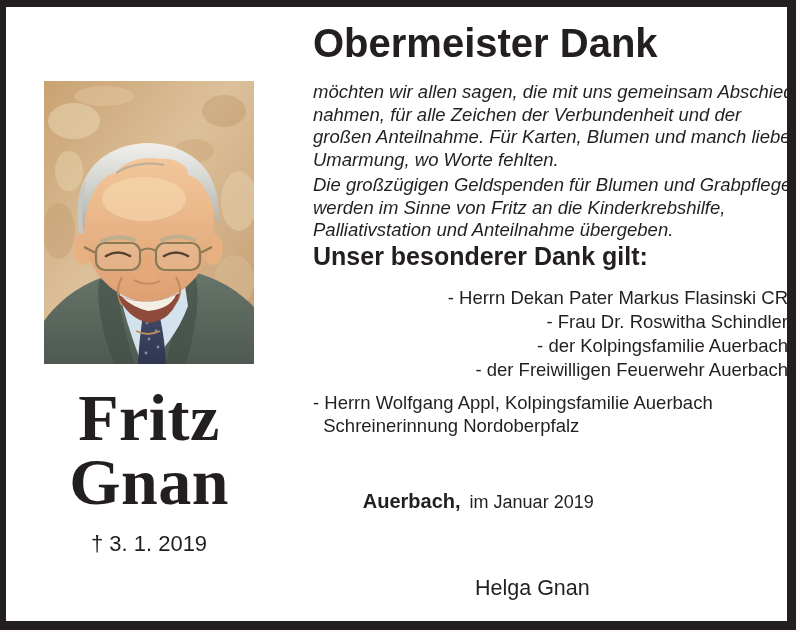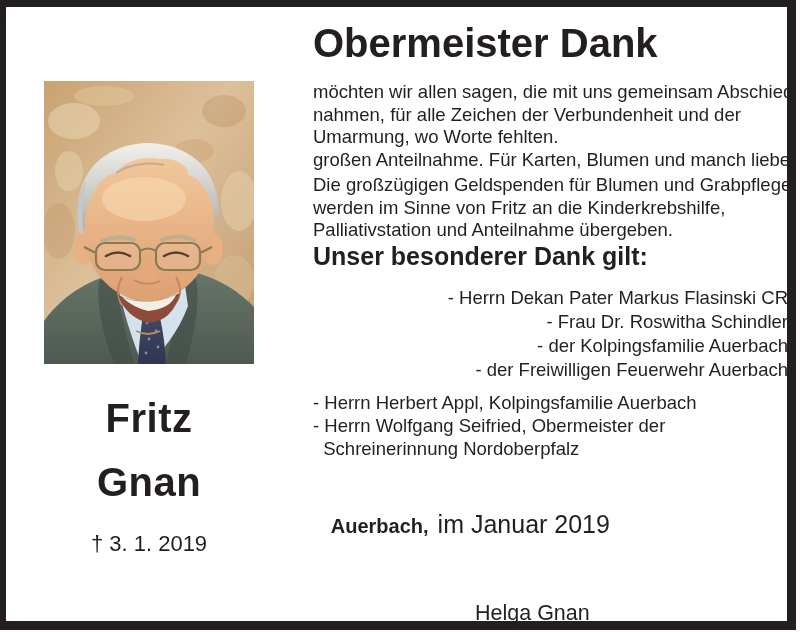--- a/index.html
+++ b/index.html
@@ -31,24 +31,25 @@
     overflow: hidden;
     z-index: 1;
   }
   .photo svg { display: block; }
   .name-block {
     position: absolute;
     left: 24px; top: 386px;
     width: 250px;
     text-align: center;
     font-weight: bold;
-    font-size: 40px;
+    font-size: 66px;
     line-height: 64px;
     letter-spacing: 0.5px;
     z-index: 1;
+    font-family: Liberation Serif, serif;
   }
   .death-date {
     position: absolute;
     left: 24px; top: 529px;
     width: 250px;
     text-align: center;
     font-size: 22px;
     line-height: 30px;
     z-index: 1;
   }
@@ -63,21 +64,21 @@
     font-size: 40px;
     line-height: 44px;
     font-weight: bold;
     white-space: pre;
   }
   .para { margin: 0; }
   .para .line, .list .line {
     font-size: 18.5px;
     white-space: pre;
   }
-  .para .line { line-height: 22.5px; }
+  .para .line { line-height: 22.5px; font-style: italic; }
   #p1 { margin-top: 16px; }
   #p2 { margin-top: 3px; }
   .subhead {
     font-weight: bold;
     font-size: 25px;
     line-height: 23px;
     white-space: pre;
   }
   #thanks-heading { margin-top: 3px; }
   .list { margin: 0; }
@@ -87,23 +88,24 @@
   #words-list { margin-top: 9px; }
   #words-list .line { line-height: 23px; }
   .dateline {
     margin-top: 25px;
     line-height: 26px;
     white-space: pre;
   }
   .dateline .place {
     font-weight: bold;
     font-size: 20px;
+    margin-left: 32px;
   }
   .dateline .date {
-    font-size: 25px;
+    font-size: 18px;
     margin-left: 9px;
   }
   .signature {
     margin-top: 33px;
     padding-left: 162px;
   }
   .signature .line {
     font-size: 21.5px;
     line-height: 27.5px;
     white-space: pre;
@@ -210,43 +212,42 @@
 </div>
 
 <div class="death-date">† 3. 1. 2019</div>
 
 <div class="right-col">
   <h1 class="title">Obermeister Dank</h1>
 
   <div class="para" id="p1">
     <div class="line">möchten wir allen sagen, die mit uns gemeinsam Abschied</div>
     <div class="line">nahmen, für alle Zeichen der Verbundenheit und der</div>
+    <div class="line">großen Anteilnahme. Für Karten, Blumen und manch liebe</div>
     <div class="line">Umarmung, wo Worte fehlten.</div>
-    <div class="line">großen Anteilnahme. Für Karten, Blumen und manch liebe</div>
   </div>
 
   <div class="para" id="p2">
     <div class="line">Die großzügigen Geldspenden für Blumen und Grabpflege</div>
     <div class="line">werden im Sinne von Fritz an die Kinderkrebshilfe,</div>
     <div class="line">Palliativstation und Anteilnahme übergeben.</div>
   </div>
 
   <div class="subhead" id="thanks-heading">Unser besonderer Dank gilt:</div>
 
   <div class="list" id="thanks-list">
     <div class="line">- Herrn Dekan Pater Markus Flasinski CR</div>
     <div class="line">- Frau Dr. Roswitha Schindler</div>
     <div class="line">- der Kolpingsfamilie Auerbach</div>
     <div class="line">- der Freiwilligen Feuerwehr Auerbach</div>
   </div>
 
 
   <div class="list" id="words-list">
-    <div class="line">- Herrn Herbert Appl, Kolpingsfamilie Auerbach</div>
-    <div class="line">- Herrn Wolfgang Seifried, Obermeister der</div>
+    <div class="line">- Herrn Wolfgang Appl, Kolpingsfamilie Auerbach</div>
     <div class="line">  Schreinerinnung Nordoberpfalz</div>
   </div>
 
   <div class="dateline">
     <span class="place">Auerbach,</span><span class="date">im Januar 2019</span>
   </div>
 
   <div class="signature">
     <div class="line">Helga Gnan</div>
 

